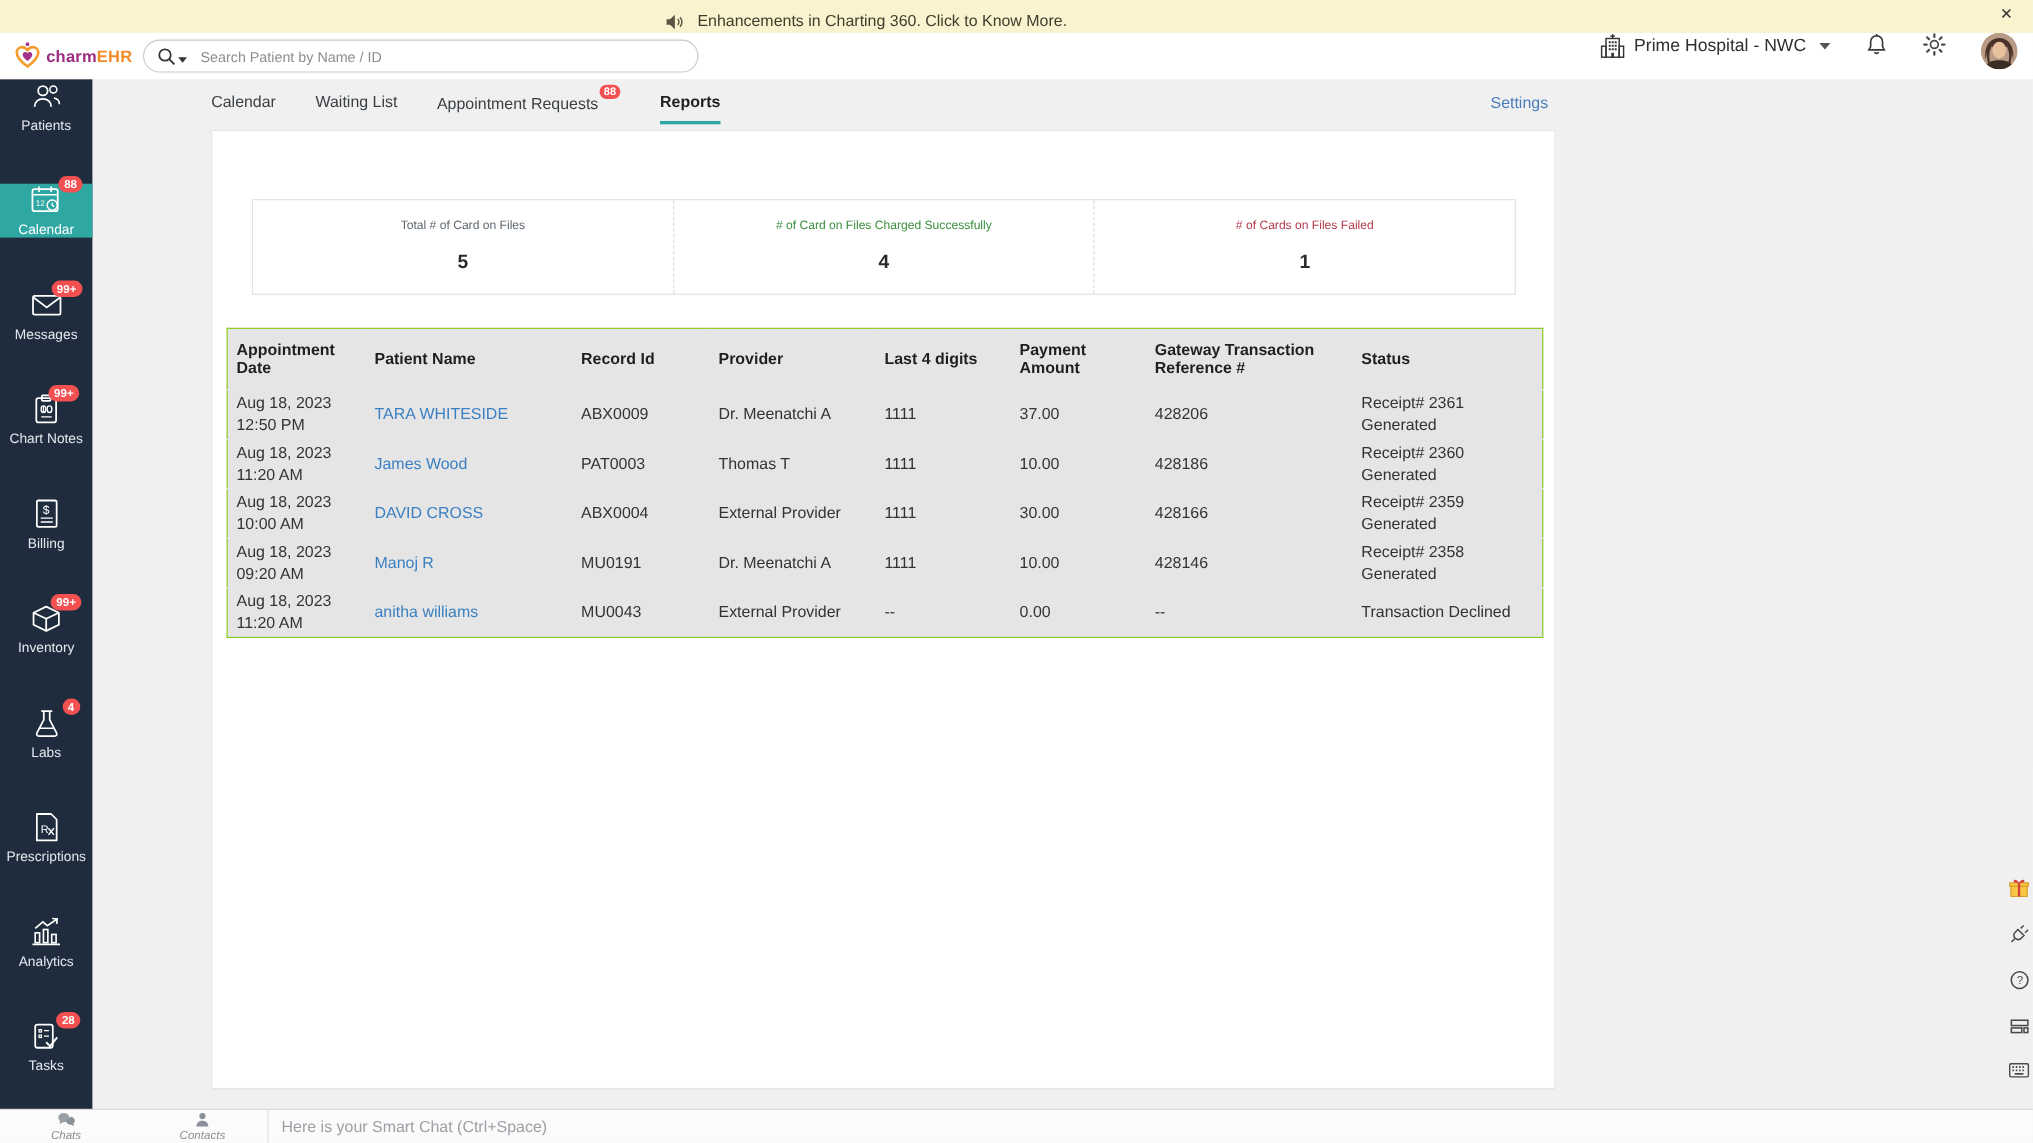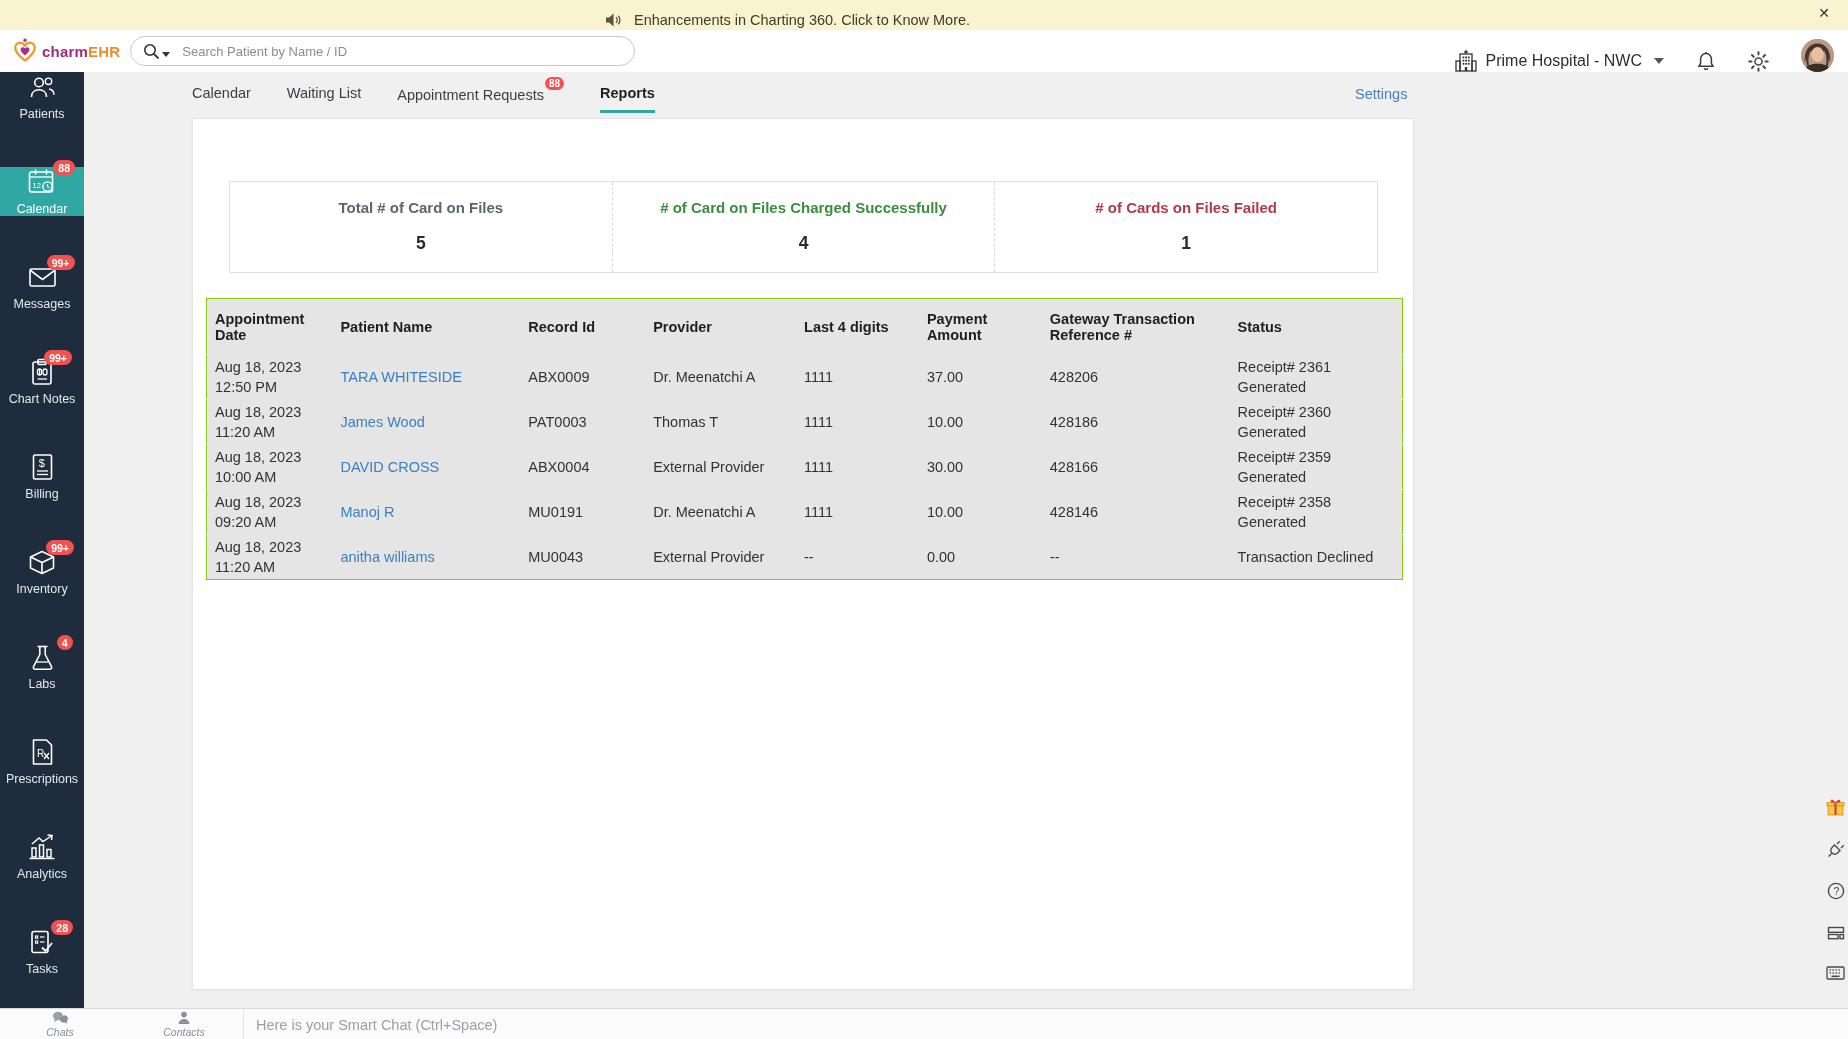--- a/index.html
+++ b/index.html
@@ -15,21 +15,21 @@
   
   .header { position:absolute; top:30px; left:0; width:1848px; height:42px; background:#fff; display:flex; align-items:center; z-index:20; }
   .logo { display:flex; align-items:center; margin-left:12px; cursor:pointer; }
   .logo-text { font-size:15px; font-weight:bold; letter-spacing:.2px; margin-left:4px; }
   .logo-charm { color:#9c2c80; }
   .logo-ehr { color:#f28c2b; }
   .search { margin-left:10px; width:505px; height:30px; border:1px solid #c9c9c9; border-radius:16px; display:flex; align-items:center; padding:0 12px; background:#fff; }
   .search-caret { width:0; height:0; border-left:4px solid transparent; border-right:4px solid transparent; border-top:5px solid #333; margin:6px 0 0 2px; }
   .search input { border:none; outline:none; flex:1; margin-left:12px; font-size:13px; color:#333; font-family:inherit; }
   .search input::placeholder { color:#8d8d8d; }
-  .header-right { position:absolute; right:0; top:0; height:42px; display:flex; align-items:flex-end; gap:32px; padding-right:14px; }
+  .header-right { position:absolute; right:0; top:0; height:42px; display:flex; align-items:flex-start; gap:32px; padding-right:14px; }
   .org { display:flex; align-items:center; gap:8px; font-size:16px; color:#2e2e2e; cursor:pointer; }
   .caret-down { width:0; height:0; border-left:5px solid transparent; border-right:5px solid transparent; border-top:6px solid #555; margin-left:4px; }
   .hicon { cursor:pointer; display:flex; align-items:center; }
   .avatar { width:33px; height:33px; border-radius:50%; overflow:hidden; cursor:pointer; background:#c9a284; }
 
   
   .sidebar { position:absolute; top:72px; left:0; width:84px; height:936px; background:#1f2c3d; display:flex; flex-direction:column; z-index:10;gap:46px; }
   .side-item { height:78px; display:flex; flex-direction:column; align-items:center; justify-content:center; gap:5px; cursor:pointer; position:relative; }
   .side-item .icon-wrap { position:relative; height:30px; display:flex; align-items:center; }
   .side-label { font-size:12.5px; color:#e3e8ee; }
@@ -48,21 +48,21 @@
   .settings-link { position:absolute; left:1271px; top:14px; font-size:14.5px; color:#4a7ebc; cursor:pointer; }
 
   .card { position:absolute; left:108px; top:46px; width:1222px; height:872px; background:#fff; border:1px solid #e4e4e4; box-shadow:0 1px 2px rgba(0,0,0,.04); }
   .card-header { height:47px; border-bottom:1px solid #e5e5e5; display:flex; align-items:center; }
   .back-btn { width:48px; height:100%; border:none; background:transparent; border-right:1px solid #e2e2e2; display:flex; align-items:center; justify-content:center; cursor:pointer; }
   .card-title { padding-left:16px; font-size:19px; font-weight:500; color:#2e2e2e; }
 
   .summary { position:absolute; left:36px; top:62px; width:1149px; border:1px solid #e0e0e0; display:flex; background:#fff; }
   .sum-cell { flex:1; text-align:center; padding:17px 0 18px; }
   .sum-cell + .sum-cell { border-left:1px dashed #d8d8d8; }
-  .sum-label { font-size:15px;font-weight:bold; }
+  .sum-label { font-size:11px; }
   .sum-label.total { color:#5c6670; }
   .sum-label.success { color:#3a8e3e; }
   .sum-label.failed { color:#b23a4a; }
   .sum-value { margin-top:17px; font-size:17.5px; font-weight:600; color:#2b2b2b; }
 
   table.report { position:absolute; left:13px; top:179px; width:1197px; border-collapse:collapse; border:1px solid #84cc16; background:#e5e5e5; }
   table.report th { height:56px; text-align:left; vertical-align:middle; padding:0 8px; font-size:14.5px; color:#1f1f1f; font-weight:bold; }
   table.report td { height:40px; padding:2px 8px; font-size:14.5px; color:#333; line-height:20px; border-top:1px solid #e6e6e6; vertical-align:middle; }
   .w90 { display:inline-block; max-width:92px; }
   .w70 { display:inline-block; max-width:72px; }

